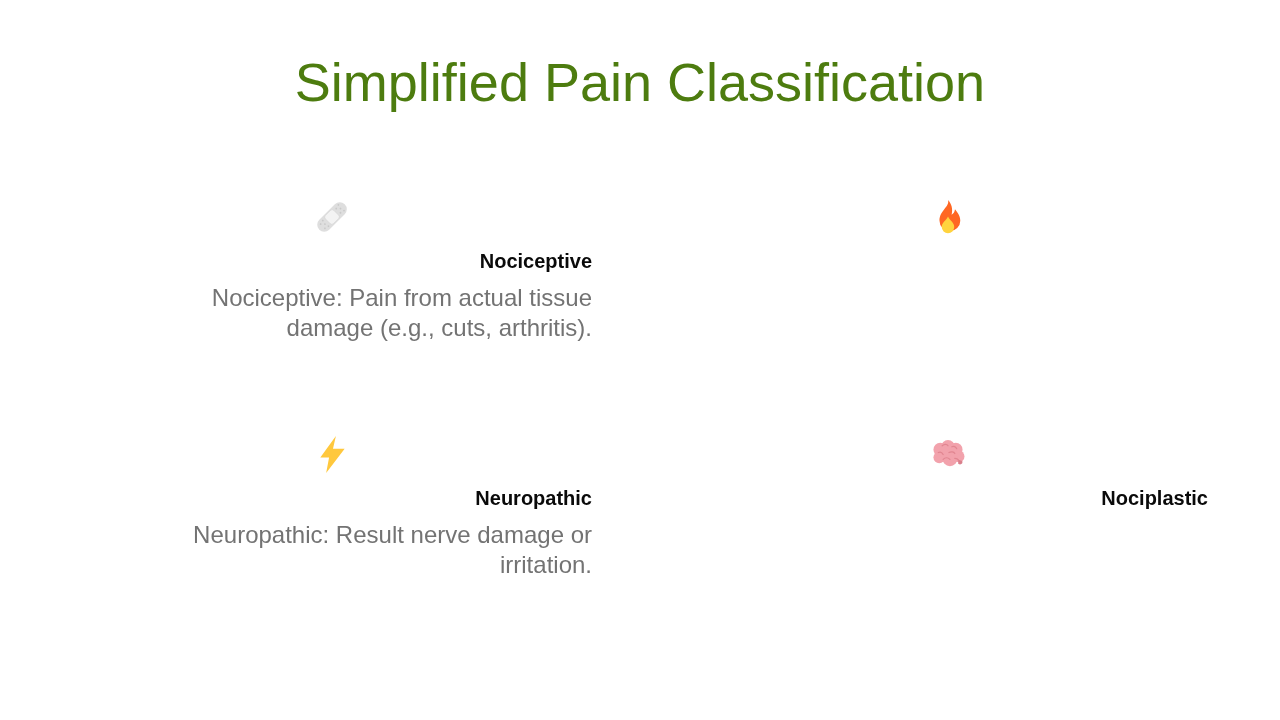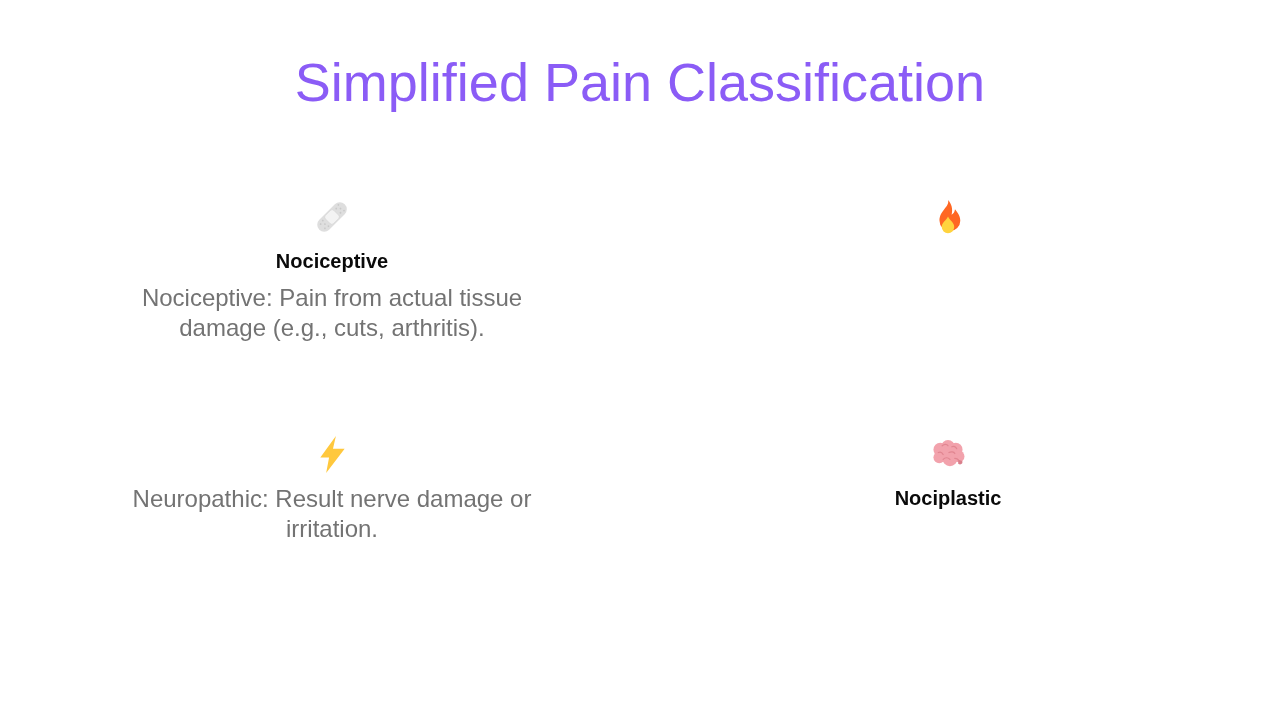--- a/index.html
+++ b/index.html
@@ -19,32 +19,32 @@
     height: 720px;
     position: relative;
   }
   h1.page-title {
     margin: 50px 0 0 0;
     text-align: center;
     font-size: 54px;
     line-height: 65px;
     font-weight: 500;
     letter-spacing: 0px;
-    color: #8b5cf6;
+    color: #4d7c0f;
   }
   .grid {
     margin-top: 82px;
     padding: 0 72px;
     display: grid;
     grid-template-columns: 520px 520px;
     column-gap: 96px;
     row-gap: 91px;
   }
   .card {
-    text-align: center;
+    text-align: right;
   }
   .icon-wrap {
     height: 40px;
     display: flex;
     align-items: center;
     justify-content: center;
   }
   .card h2 {
     margin: 12px 0 0 0;
     font-size: 20px;
@@ -104,20 +104,21 @@
         </svg>
       </div>
     </div>
 
     <div class="card">
       <div class="icon-wrap">
         <svg width="30" height="37" viewBox="0 0 30 38" aria-hidden="true">
           <polygon fill="#ffc83d" points="19,0 3,22 12,22 9,38 28,13 16,13"></polygon>
         </svg>
       </div>
+      <h2>Neuropathic</h2>
       <p>Neuropathic: Result nerve damage or
 irritation.</p>
     </div>
 
     <div class="card">
       <div class="icon-wrap">
         <svg width="40" height="33" viewBox="0 0 40 34" aria-hidden="true">
           <g fill="#f2a2ac">
             <circle cx="12" cy="12" r="7"></circle>
             <circle cx="20" cy="9" r="7"></circle>

